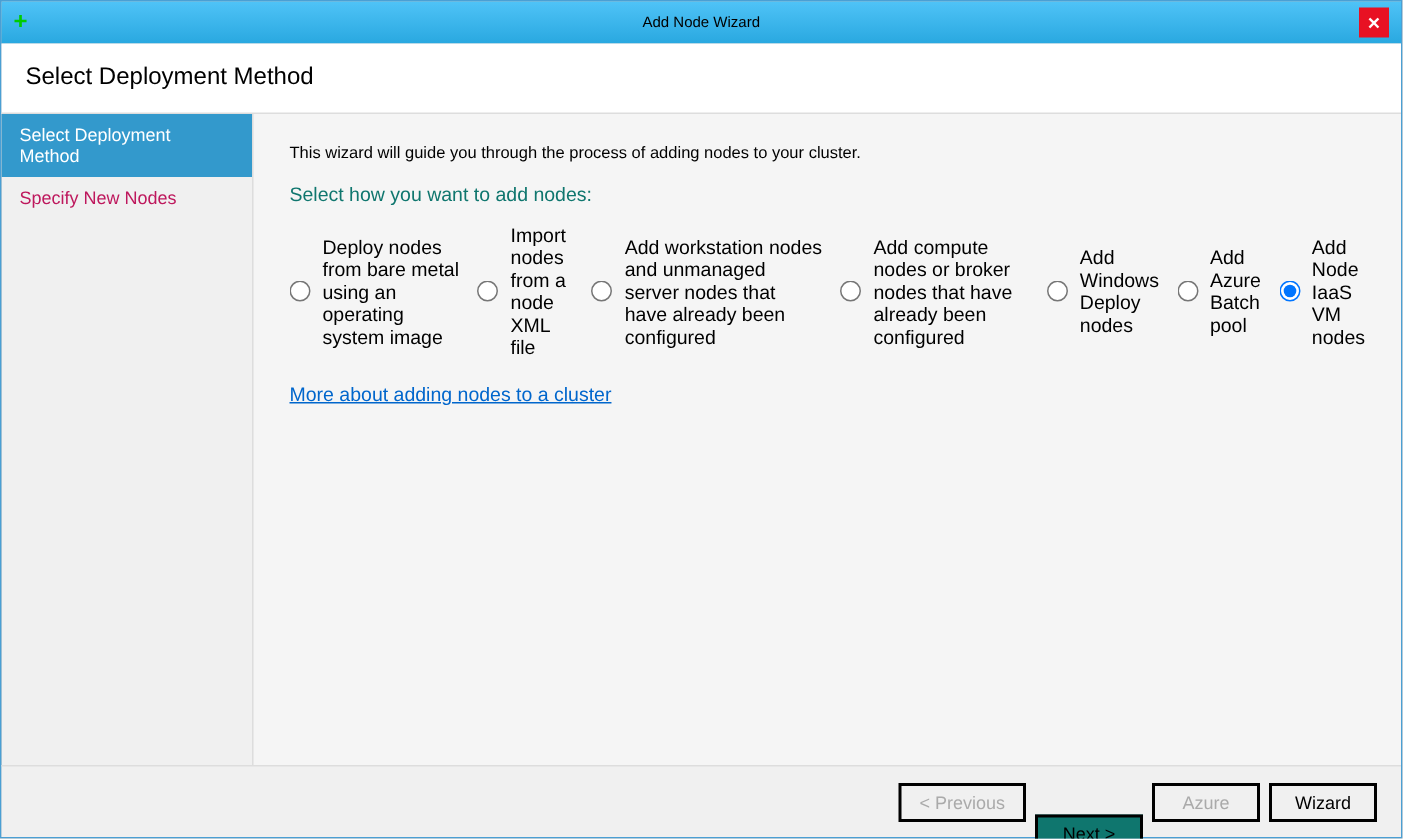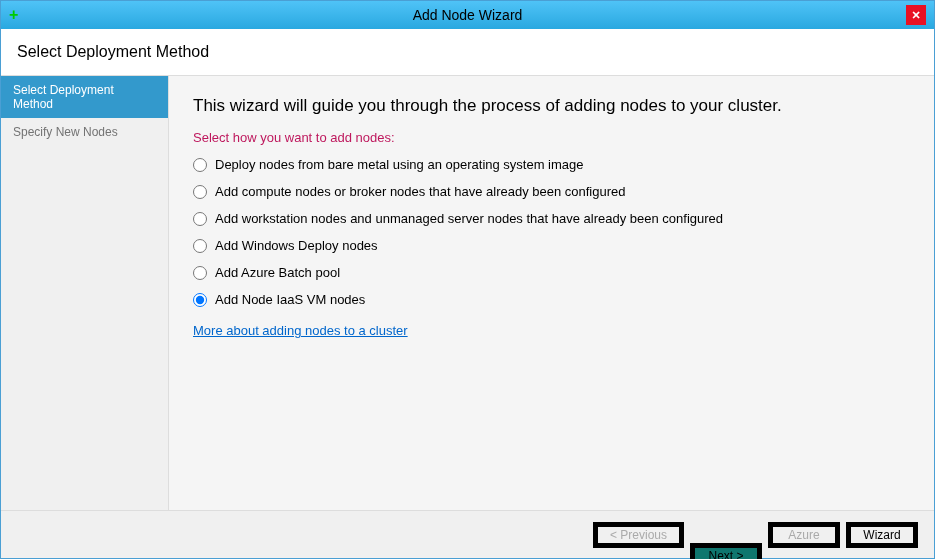--- a/index.html
+++ b/index.html
@@ -32,21 +32,21 @@
       align-items: center;
       gap: 6px;
     }
     .title-bar-icon {
       color: #00cc00;
       font-size: 16px;
       font-weight: bold;
     }
     .title-bar-title {
       color: #000;
-      font-size: 14px;
+      font-size: 10px;
       font-weight: normal;
       flex: 1;
       text-align: right;
       position: absolute;
       left: 50%;
       transform: translateX(-50%);
     }
     .title-bar-close {
       background: #e81123;
       color: white;
@@ -79,45 +79,45 @@
     .sidebar {
       width: 168px;
       background: #f0f0f0;
       border-right: 1px solid #ddd;
       flex-shrink: 0;
     }
     .sidebar-item {
       padding: 7px 12px;
       cursor: pointer;
       font-size: 12px;
-      color: #737373;
+      color: #be185d;
     }
     .sidebar-item.active {
       background: #3399cc;
       color: white;
     }
     .content-area {
       flex: 1;
       background: #f5f5f5;
       padding: 20px 24px;
       overflow-y: auto;
     }
     .intro-text {
       color: #000;
       margin-bottom: 14px;
-      font-size: 17px;
+      font-size: 11px;
     }
     .select-label {
-      color: #be185d;
+      color: #0f766e;
       margin-bottom: 12px;
       font-size: 13px;
     }
     .radio-group {
       display: flex;
-      flex-direction: column;
+      flex-direction: row;
       gap: 12px;
     }
     .radio-item {
       display: flex;
       align-items: center;
       gap: 8px;
       font-size: 13px;
       color: #000;
       cursor: pointer;
     }
@@ -146,21 +146,21 @@
       padding: 0 16px;
       gap: 6px;
       flex-shrink: 0;
     }
     .footer-btn {
       min-width: 72px;
       height: 26px;
       padding: 0 12px;
       font-size: 12px;
       background: #f0f0f0;
-      border: 5px solid #000000;
+      border: 2px solid #000000;
       cursor: pointer;
       color: #000;
     }
     .footer-btn:disabled {
       color: #aaa;
       cursor: default;
     }
     .footer-btn.primary {
       background: #0f766e;
       margin-top: 43px;
@@ -194,25 +194,29 @@
       <p class="intro-text">This wizard will guide you through the process of adding nodes to your cluster.</p>
       <p class="select-label">Select how you want to add nodes:</p>
 
       <div class="radio-group">
         <label class="radio-item">
           <input type="radio" name="deployment" style="">
           <span>Deploy nodes from bare metal using an operating system image</span>
         </label>
         <label class="radio-item">
           <input type="radio" name="deployment" style="">
+          <span>Import nodes from a node XML file</span>
+        </label>
+        <label class="radio-item">
+          <input type="radio" name="deployment" style="">
+          <span>Add workstation nodes and unmanaged server nodes that have already been configured</span>
+        </label>
+        <label class="radio-item">
+          <input type="radio" name="deployment" style="">
           <span>Add compute nodes or broker nodes that have already been configured</span>
-        </label>
-        <label class="radio-item">
-          <input type="radio" name="deployment" style="">
-          <span>Add workstation nodes and unmanaged server nodes that have already been configured</span>
         </label>
         <label class="radio-item">
           <input type="radio" name="deployment" style="">
           <span>Add Windows Deploy nodes</span>
         </label>
         <label class="radio-item">
           <input type="radio" name="deployment" style="">
           <span>Add Azure Batch pool</span>
         </label>
         <label class="radio-item">

